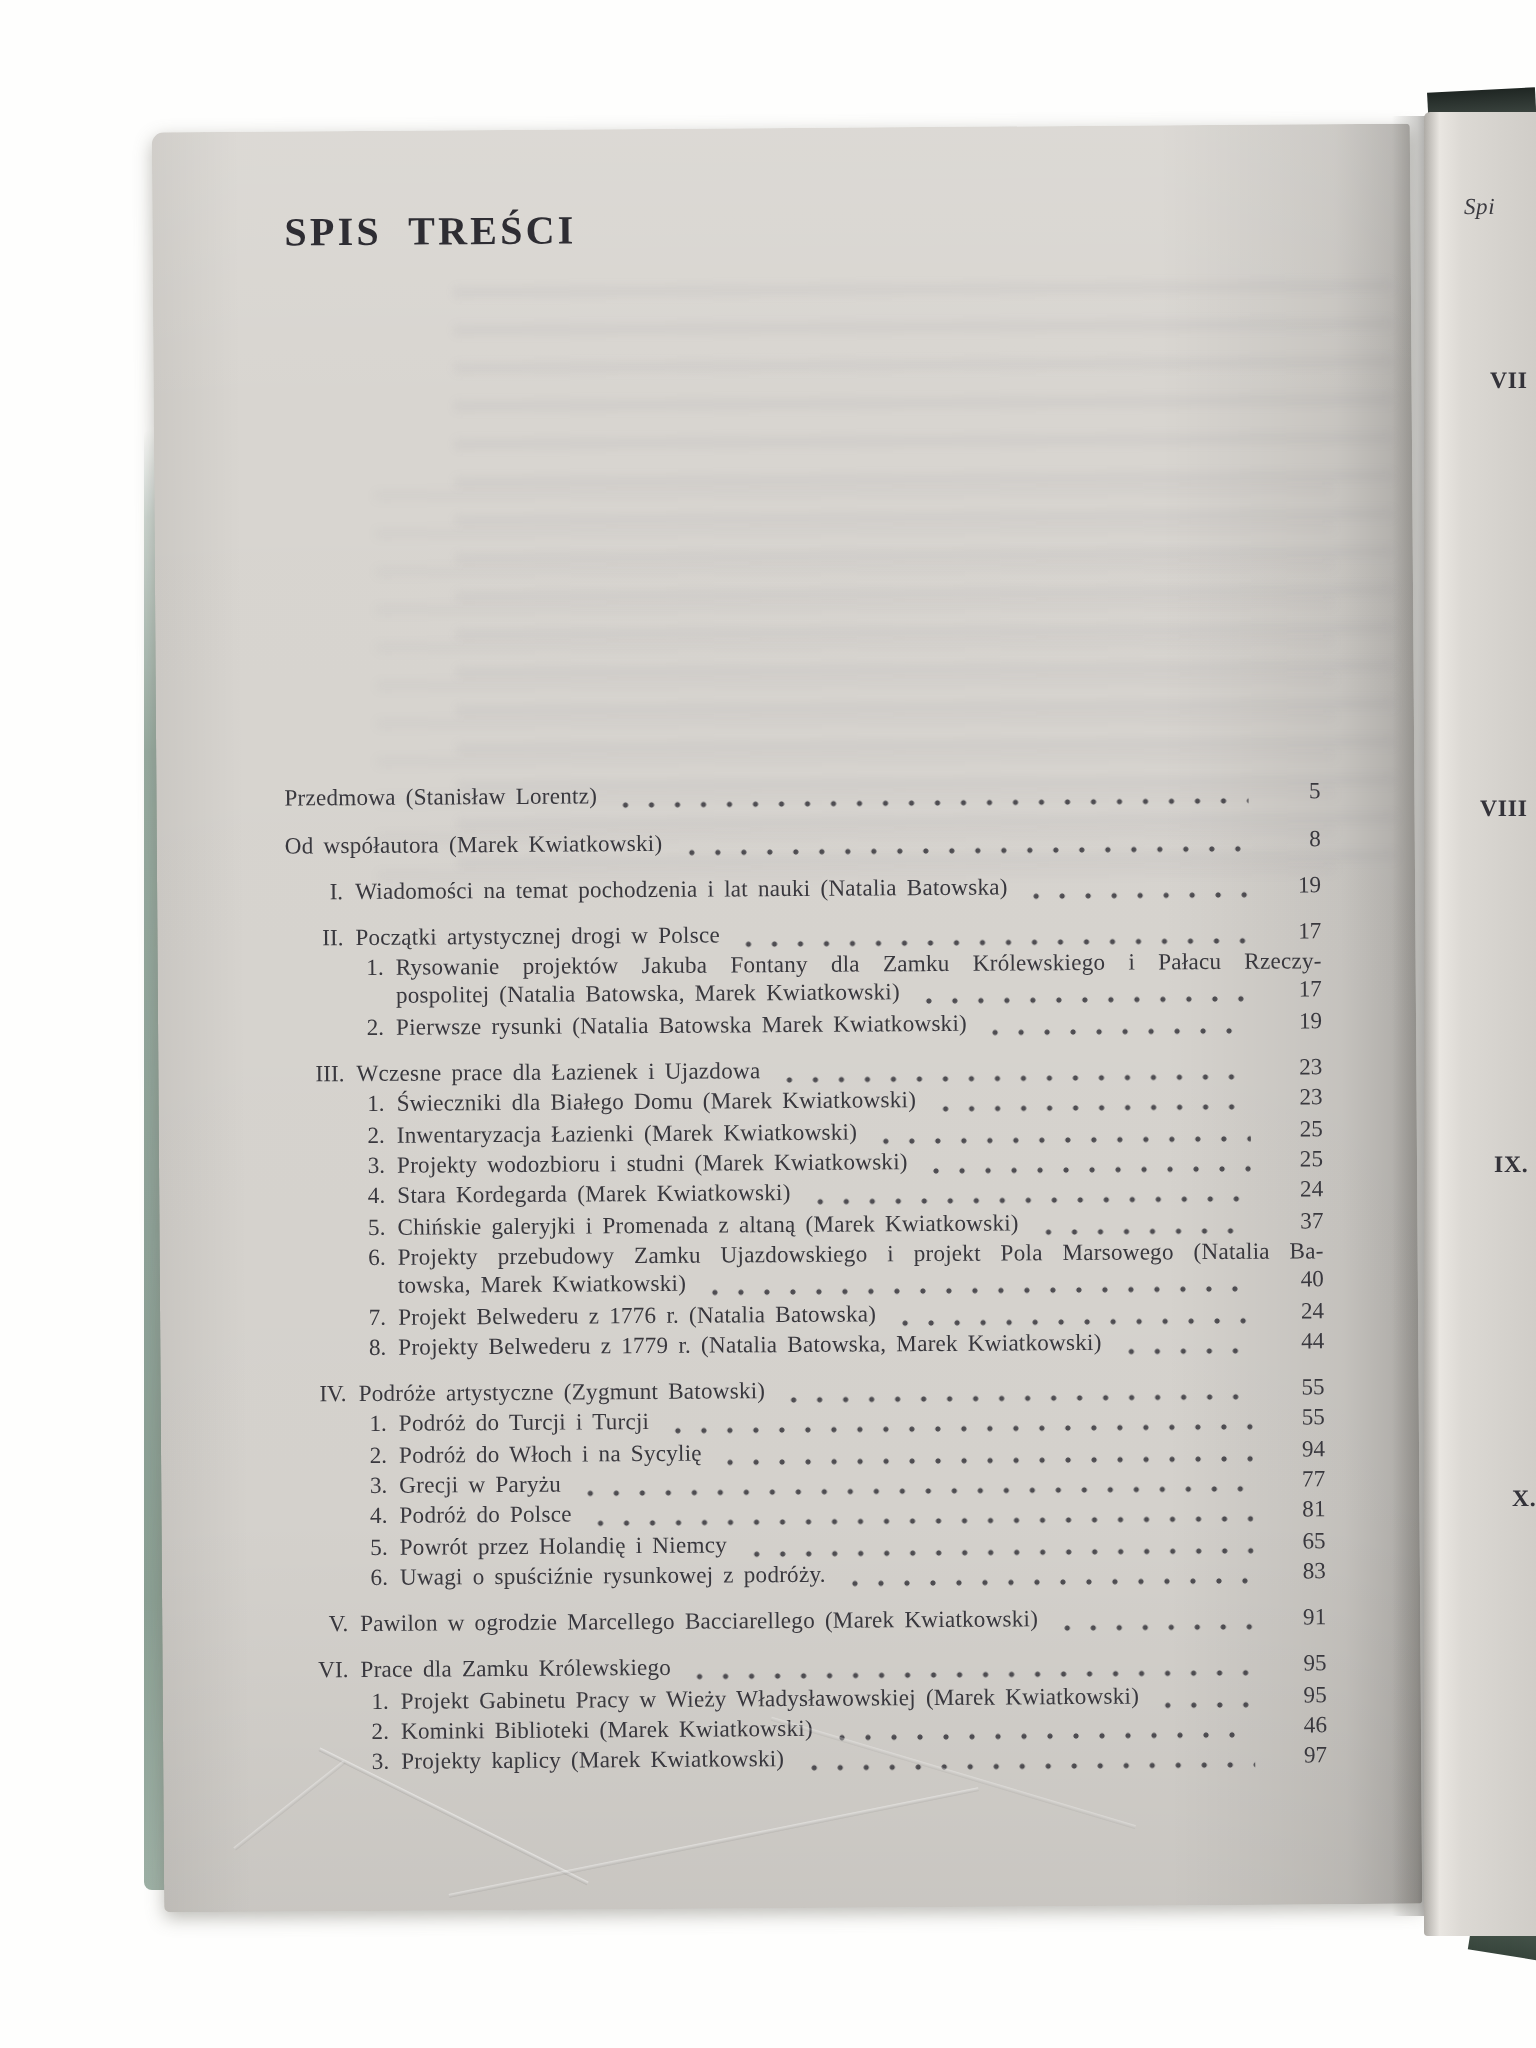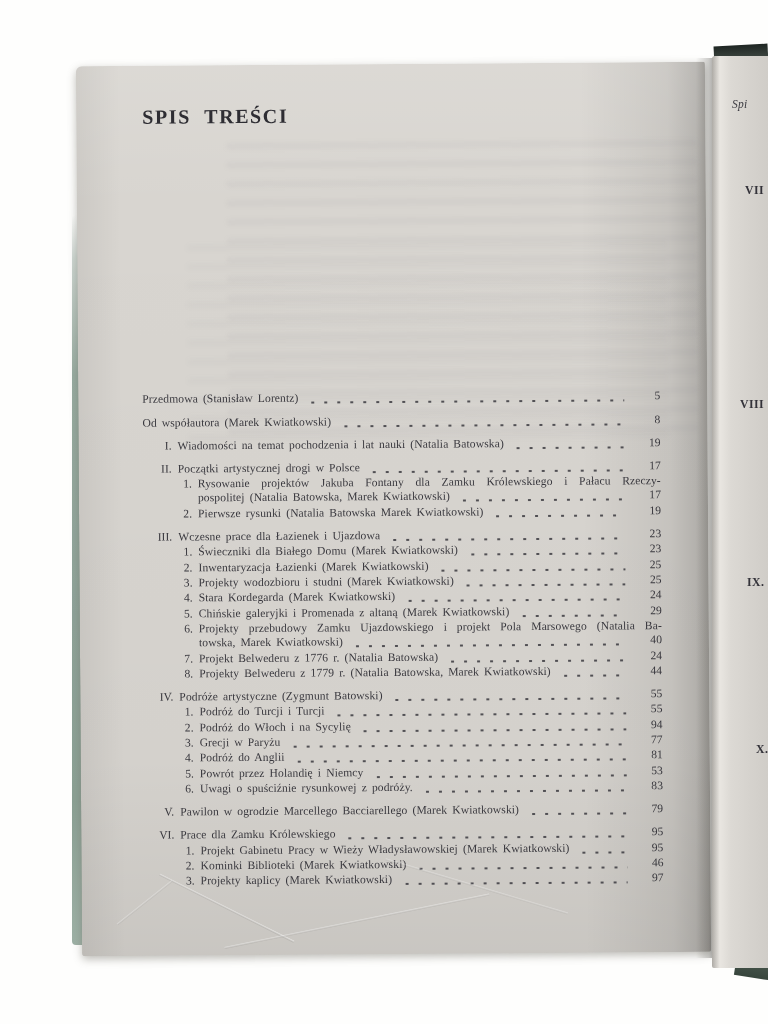--- a/index.html
+++ b/index.html
@@ -256,21 +256,21 @@
               <span class="pg">24</span>
             </div>
           </div>
         </div>
         <div class="row sub">
           <span class="num">5.</span>
           <div class="content">
             <div class="line">
               <span class="label">Chińskie galeryjki i Promenada z altaną (Marek Kwiatkowski)</span>
               <span class="dots"></span>
-              <span class="pg">29</span>
+              <span class="pg">37</span>
             </div>
           </div>
         </div>
         <div class="row sub">
           <span class="num">6.</span>
           <div class="content">
             <div class="line justified">
               <span class="label">Projekty przebudowy Zamku Ujazdowskiego i projekt Pola Marsowego (Natalia Ba-</span>
             </div>
             <div class="line">
@@ -337,53 +337,53 @@
               <span class="label">Grecji w Paryżu</span>
               <span class="dots"></span>
               <span class="pg">77</span>
             </div>
           </div>
         </div>
         <div class="row sub">
           <span class="num">4.</span>
           <div class="content">
             <div class="line">
-              <span class="label">Podróż do Anglii</span>
+              <span class="label">Podróż do Polsce</span>
               <span class="dots"></span>
               <span class="pg">81</span>
             </div>
           </div>
         </div>
         <div class="row sub">
           <span class="num">5.</span>
           <div class="content">
             <div class="line">
               <span class="label">Powrót przez Holandię i Niemcy</span>
               <span class="dots"></span>
-              <span class="pg">53</span>
+              <span class="pg">65</span>
             </div>
           </div>
         </div>
         <div class="row sub">
           <span class="num">6.</span>
           <div class="content">
             <div class="line">
               <span class="label">Uwagi o spuściźnie rysunkowej z podróży.</span>
               <span class="dots"></span>
               <span class="pg">83</span>
             </div>
           </div>
         </div>
         <div class="row roman">
           <span class="num">V.</span>
           <div class="content">
             <div class="line">
               <span class="label">Pawilon w ogrodzie Marcellego Bacciarellego (Marek Kwiatkowski)</span>
               <span class="dots"></span>
-              <span class="pg">79</span>
+              <span class="pg">91</span>
             </div>
           </div>
         </div>
         <div class="row roman">
           <span class="num">VI.</span>
           <div class="content">
             <div class="line">
               <span class="label">Prace dla Zamku Królewskiego</span>
               <span class="dots"></span>
               <span class="pg">95</span>

